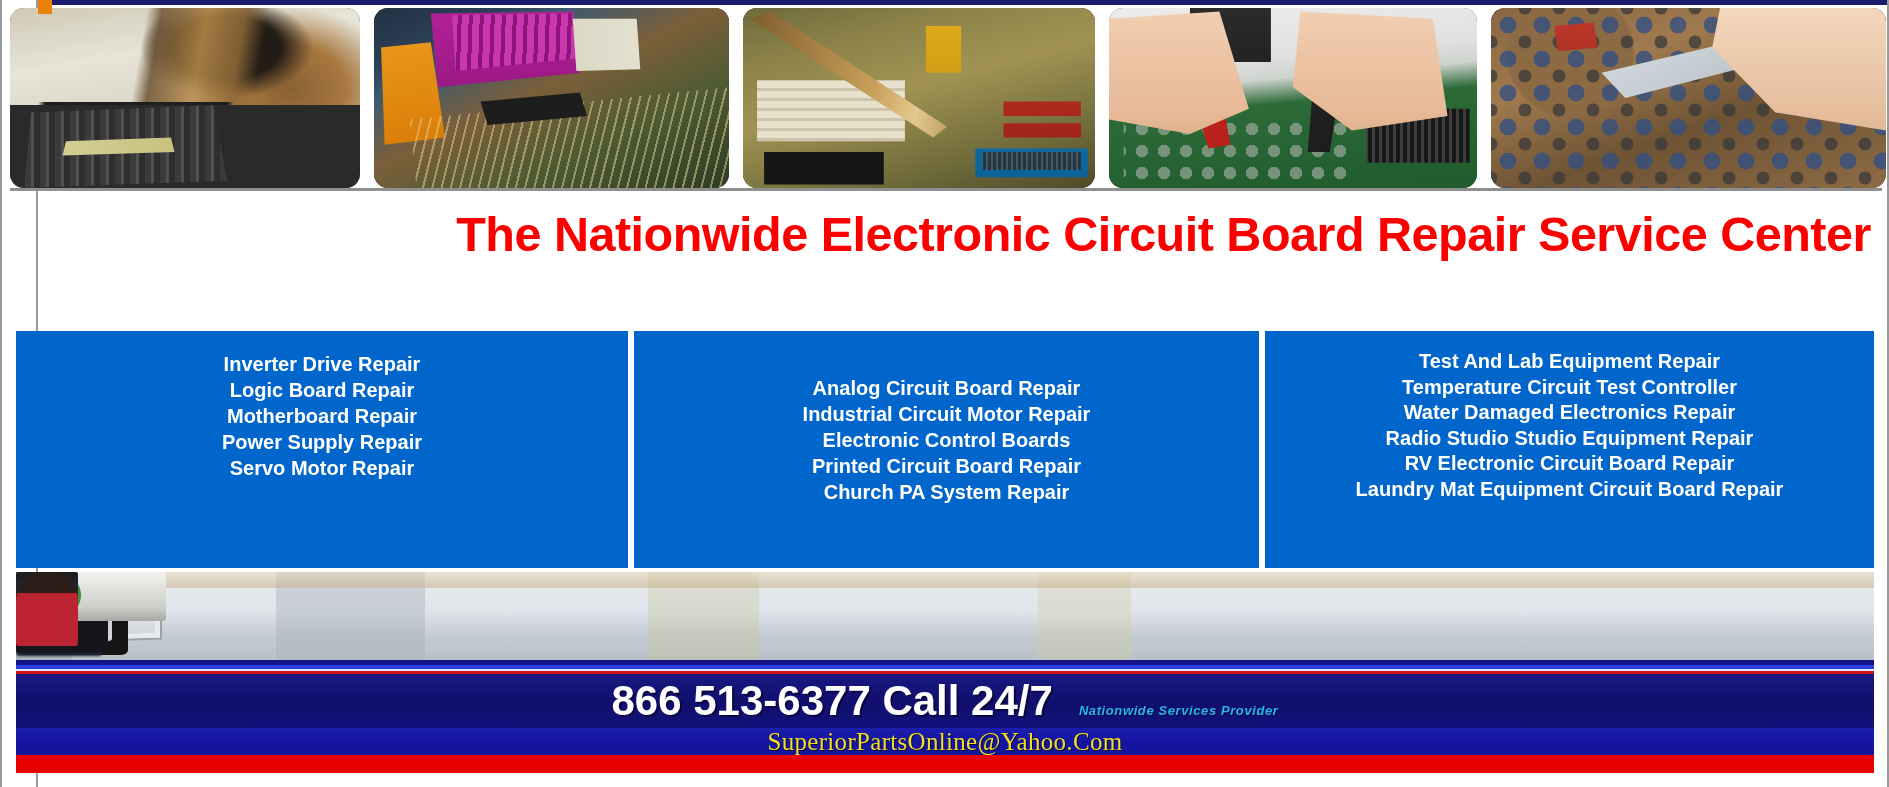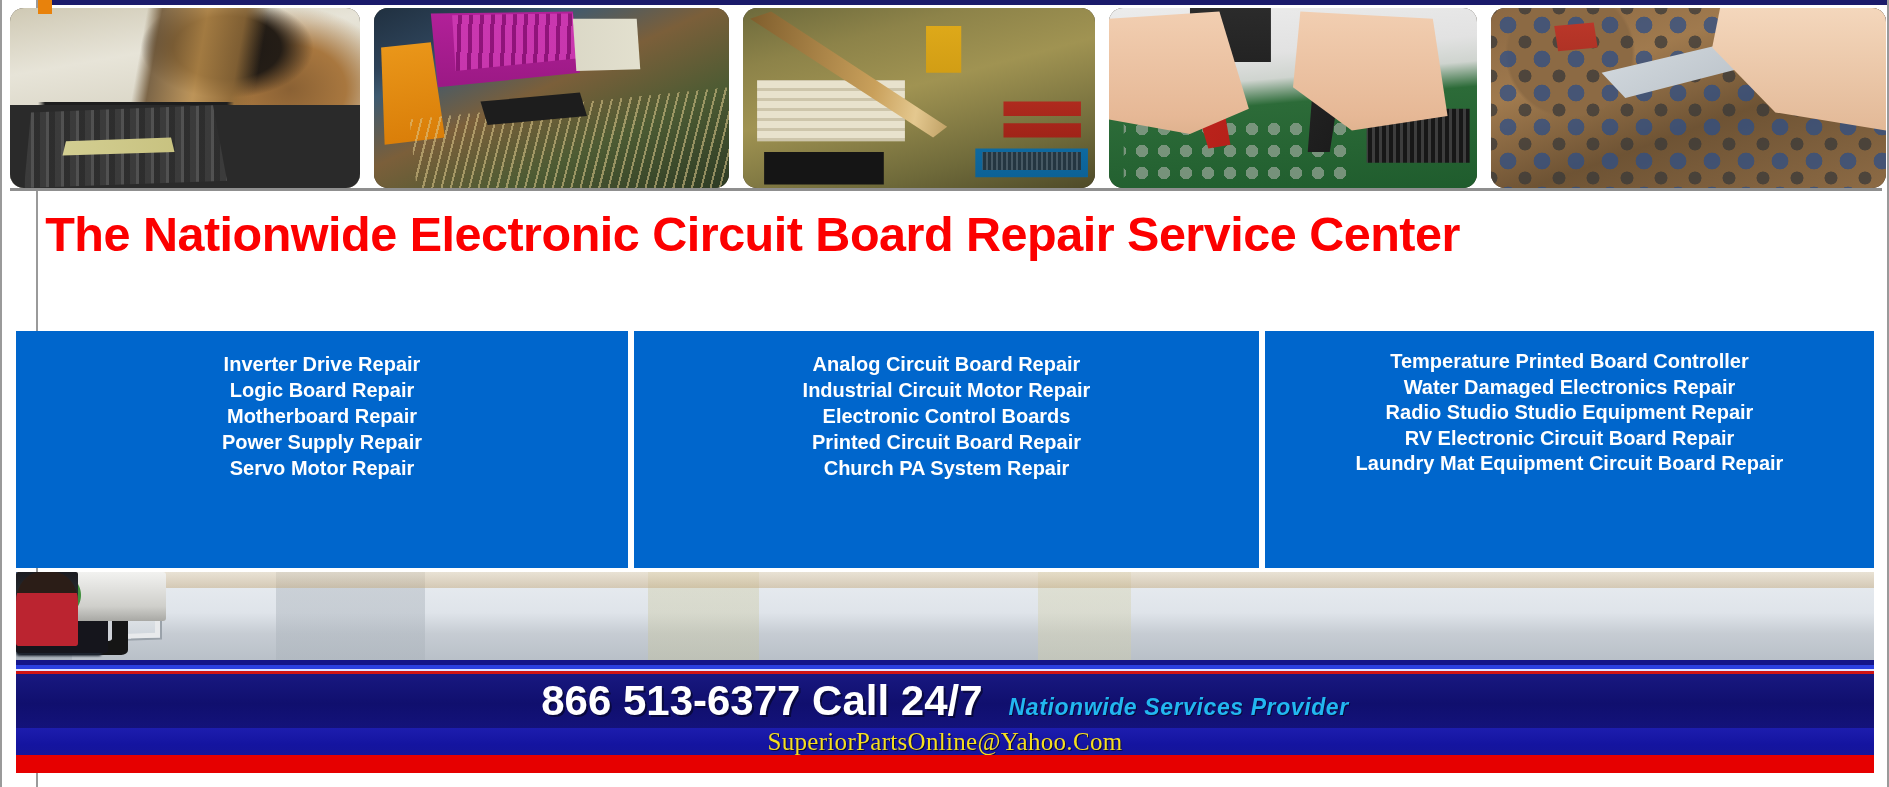--- a/index.html
+++ b/index.html
@@ -221,21 +221,21 @@
     z-index: 4;
   }
 
   
   .headline {
     position: absolute;
     left: 38px; top: 198px;
     width: 1840px; height: 72px;
     display: flex;
     align-items: center;
-    justify-content: flex-start;
+    justify-content: flex-end;
     z-index: 4;
   }
   .headline-text {
     color: #fc0000;
     font-family: "Liberation Sans Narrow", "Liberation Sans", sans-serif;
     font-weight: bold;
     font-size: 49px;
     letter-spacing: -0.5px;
     white-space: nowrap;
     transform: scaleX(0.99);
@@ -254,21 +254,21 @@
   .panel {
     background: #0066cc;
     display: flex;
     flex-direction: column;
     justify-content: flex-start;
     align-items: center;
     box-sizing: border-box;
     flex: 0 0 auto;
   }
   .panel-a { width: 612px; padding-top: 20px; }
-  .panel-b { width: 625px; padding-top: 20px; }
+  .panel-b { width: 625px; padding-top: 44px; }
   .panel-c { width: 609px; padding-top: 18px; }
 
   .svc-item {
     color: #ffffff;
     font-family: "Liberation Sans Narrow", "Liberation Sans", sans-serif;
     font-weight: bold;
     font-size: 20px;
     line-height: 26px;
     white-space: nowrap;
     text-align: center;
@@ -409,21 +409,21 @@
     letter-spacing: 0px;
     white-space: nowrap;
     text-shadow: 2px 2px 0 rgba(0,0,0,.45);
     line-height: 1;
   }
   .tagline {
     color: #22b7f0;
     font-family: "Liberation Sans Narrow", "Liberation Sans", sans-serif;
     font-weight: bold;
     font-style: italic;
-    font-size: 23px;
+    font-size: 13px;
     letter-spacing: .6px;
     white-space: nowrap;
     text-shadow: 1px 1px 0 rgba(0,0,0,.5);
     line-height: 1;
   }
 
   .email-band {
     position: absolute;
     left: 16px; top: 728px;
     width: 1858px; height: 27px;
@@ -535,21 +535,22 @@
 
     <div class="panel panel-b">
       <div class="svc-item">Analog Circuit Board Repair</div>
       <div class="svc-item">Industrial Circuit Motor Repair</div>
       <div class="svc-item">Electronic Control Boards</div>
       <div class="svc-item">Printed Circuit Board Repair</div>
       <div class="svc-item">Church PA System Repair</div>
     </div>
 
     <div class="panel panel-c">
-      <div class="svc-item">Temperature Printed Board Controller</div>
+      <div class="svc-item">Test And Lab Equipment Repair</div>
+      <div class="svc-item">Temperature Circuit Test Controller</div>
       <div class="svc-item">Water Damaged Electronics Repair</div>
       <div class="svc-item">Radio Studio Studio Equipment Repair</div>
       <div class="svc-item">RV Electronic Circuit Board Repair</div>
       <div class="svc-item">Laundry Mat Equipment Circuit Board Repair</div>
     </div>
 
   </div>
 
   <div class="office">
     <div class="layer o-base"></div>

